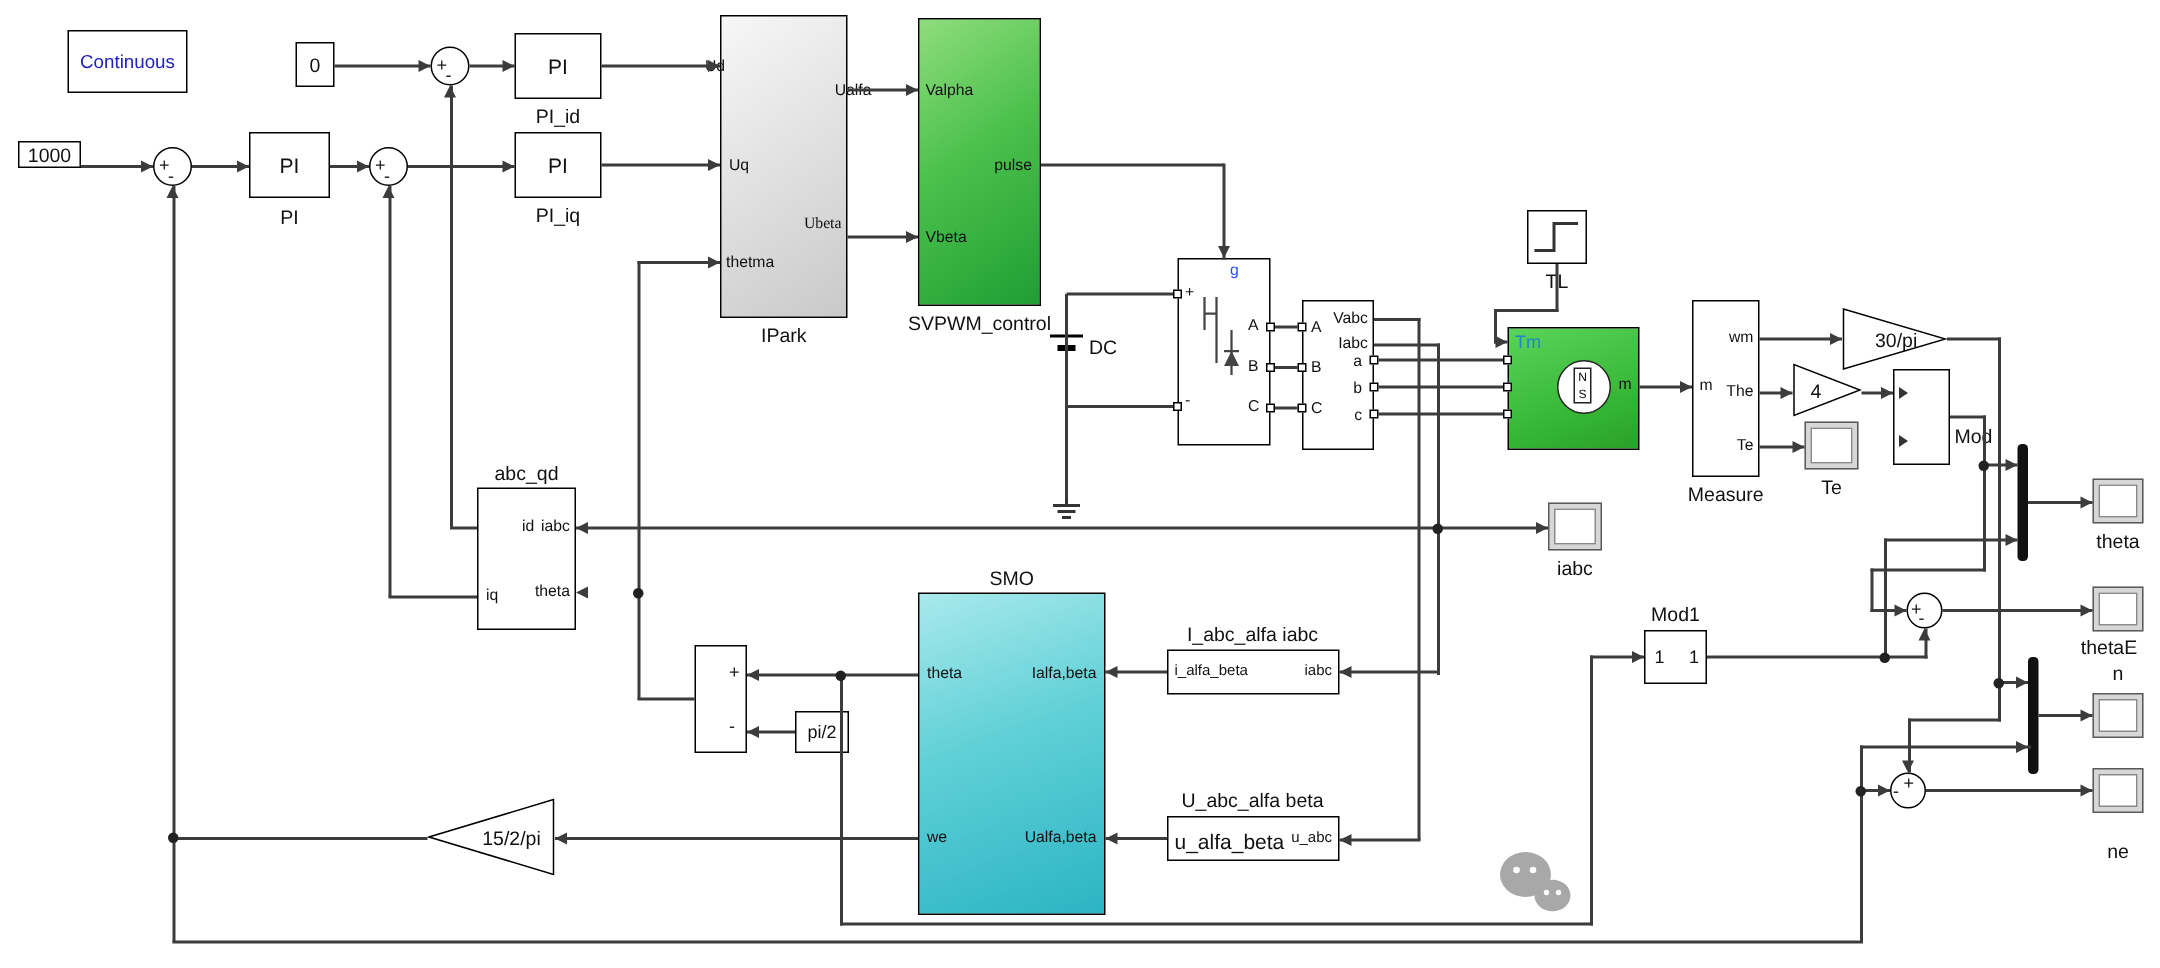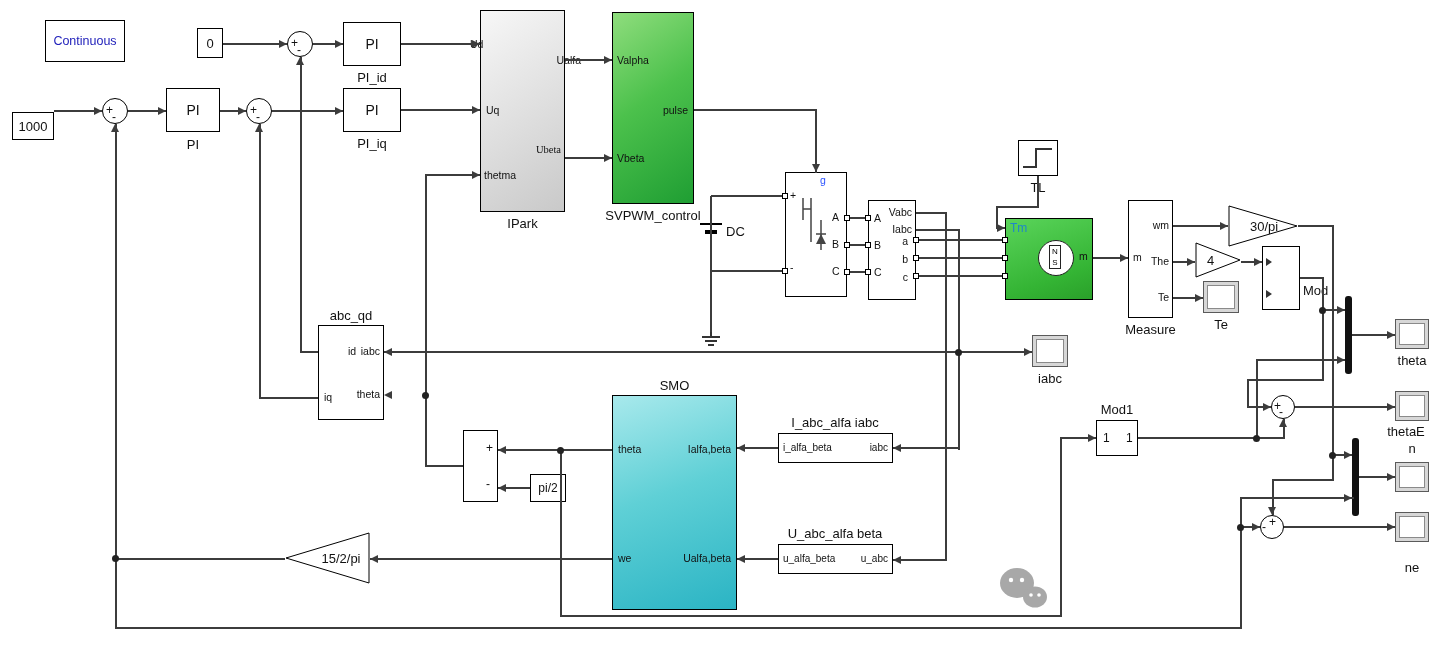--- a/index.html
+++ b/index.html
@@ -32,21 +32,21 @@
 </style>
 </head>
 <body>
 
 <div id="canvas">
 
   <div class="blk" style="left:45px;top:20px;width:80px;height:42px;">
     <div class="bt" style="font-size:12.5px;color:#2222bb;">Continuous</div>
   </div>
 
-  <div class="blk" style="left:12px;top:112px;width:42px;height:28px;">
+  <div class="blk" style="left:12px;top:94px;width:42px;height:18px;">
     <div class="bt" style="font-size:13px;">1000</div>
   </div>
 
   <div class="blk" style="left:197px;top:28px;width:26px;height:30px;">
     <div class="bt" style="font-size:13px;">0</div>
   </div>
 
   <div class="sum" style="left:102px;top:98px;width:26px;height:26px;">
     <span class="sg" style="left:3px;top:5px;">+</span>
     <span class="sg" style="left:9px;top:12px;">-</span>
@@ -230,21 +230,21 @@
   <div class="pp pr" style="left:661px;top:444px;width:70px;">Ialfa,beta</div>
   <div class="pp pr" style="left:661px;top:553px;width:70px;">Ualfa,beta</div>
 
   <div class="blk" style="left:778px;top:433px;width:115px;height:30px;"></div>
   <div class="lb" style="left:770px;top:415px;width:130px;">I_abc_alfa iabc</div>
   <div class="pp" style="left:783px;top:443px;font-size:10px;">i_alfa_beta</div>
   <div class="pp pr" style="left:848px;top:443px;width:40px;font-size:10px;">iabc</div>
 
   <div class="blk" style="left:778px;top:544px;width:115px;height:30px;"></div>
   <div class="lb" style="left:770px;top:526px;width:130px;">U_abc_alfa beta</div>
-  <div class="pp" style="left:783px;top:554px;font-size:10px;">u_alfa_beta</div>
+  <div class="pp" style="left:783px;top:554px;font-size:14px;">u_alfa_beta</div>
   <div class="pp pr" style="left:848px;top:554px;width:40px;font-size:10px;">u_abc</div>
 
   <div class="blk" style="left:463px;top:430px;width:35px;height:72px;"></div>
   <div class="sg" style="left:486px;top:442px;">+</div>
   <div class="sg" style="left:486px;top:478px;">-</div>
 
   <div class="blk" style="left:530px;top:474px;width:36px;height:28px;">
     <div class="bt" style="font-size:12px;">pi/2</div>
   </div>
 

